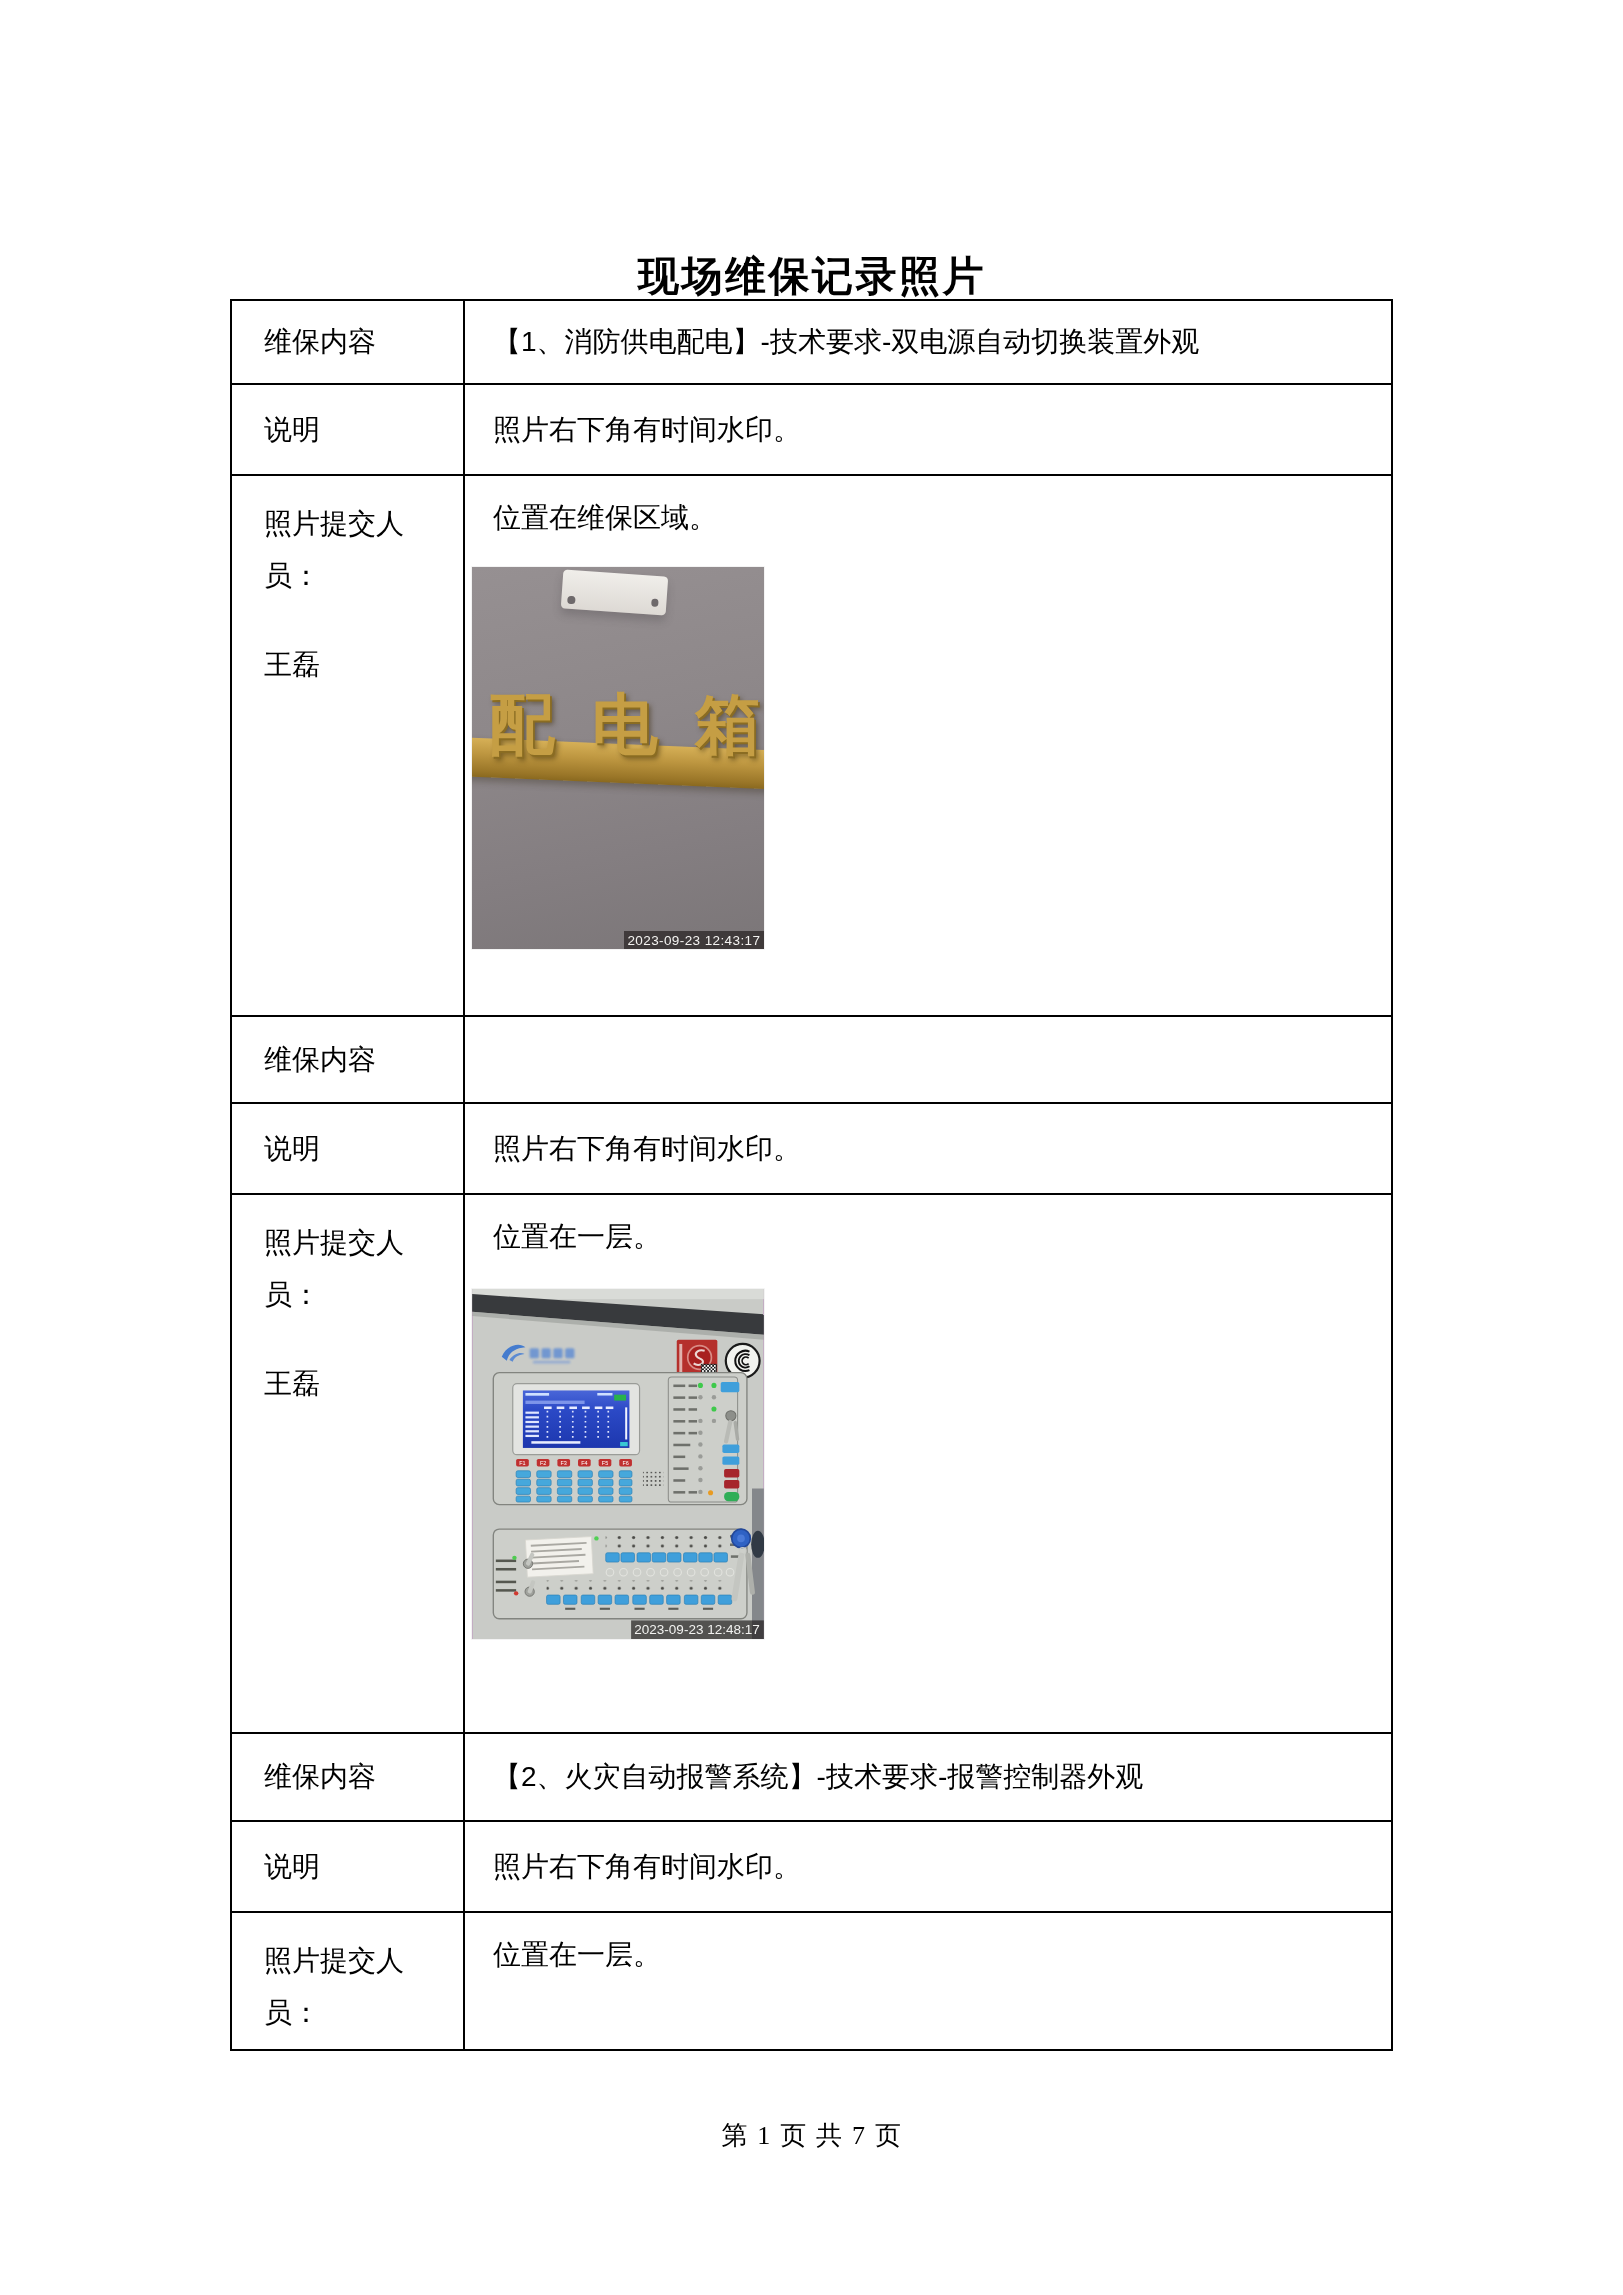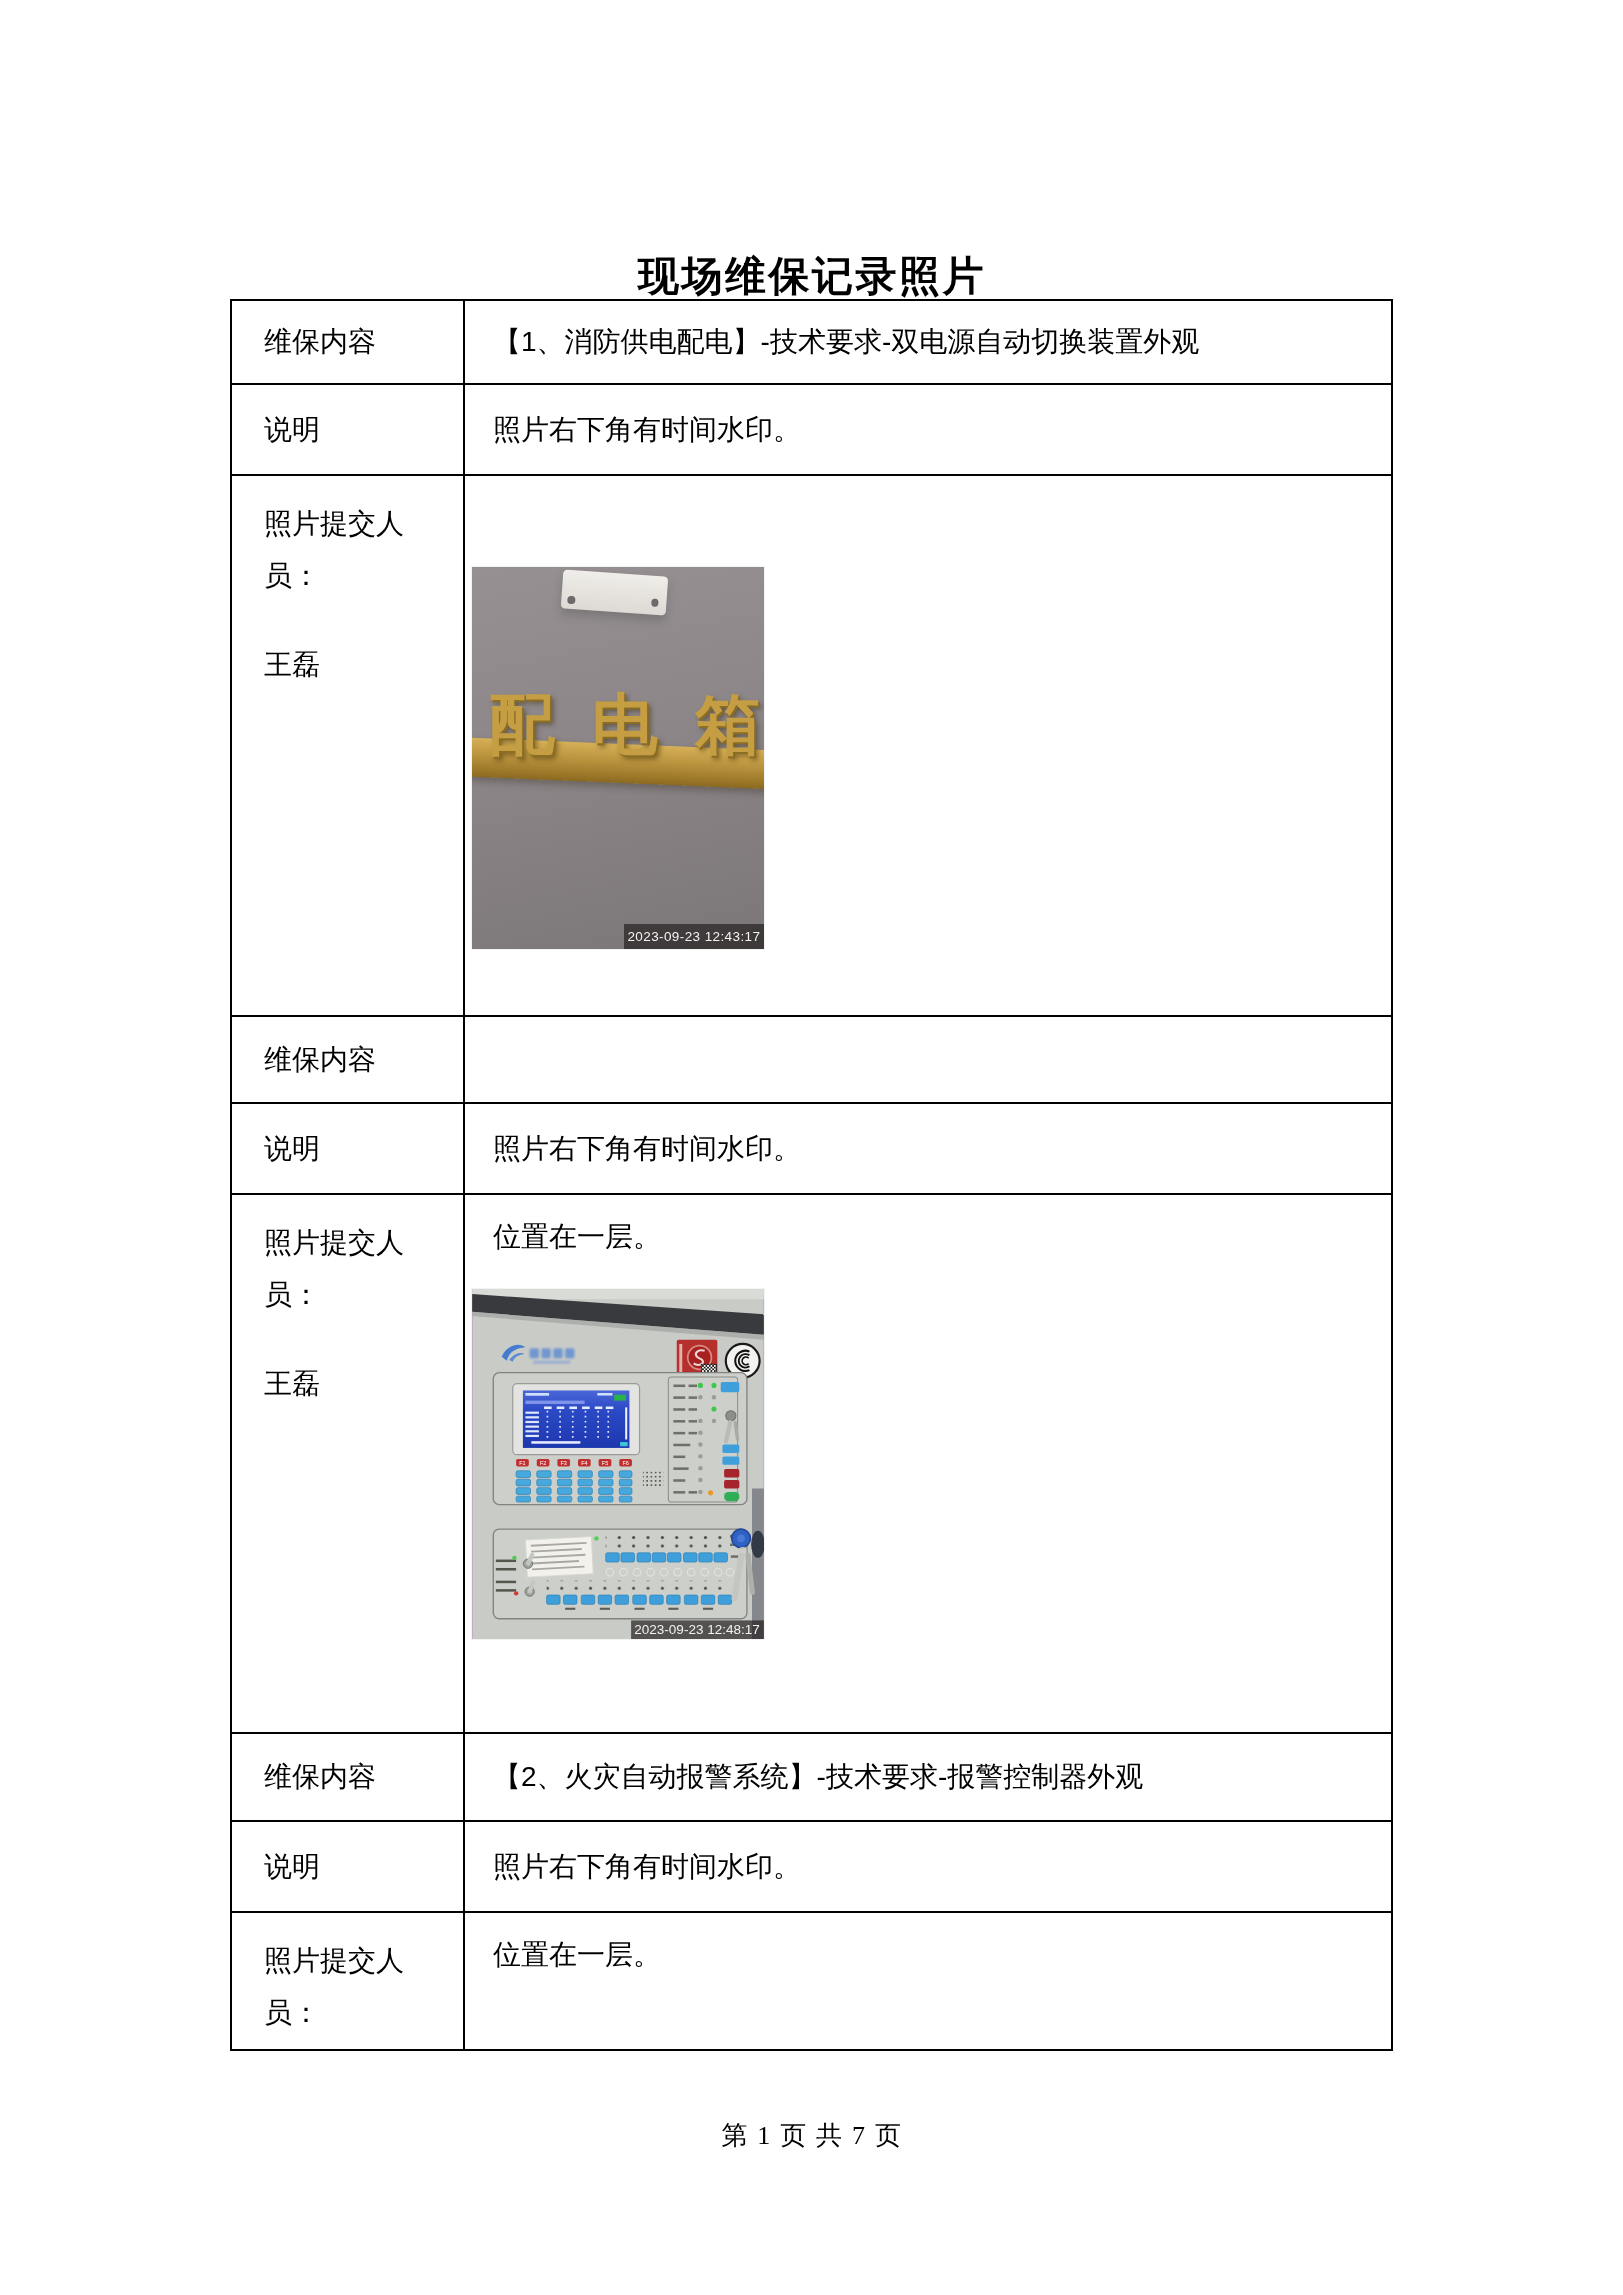--- a/index.html
+++ b/index.html
@@ -52,21 +52,21 @@
     transform:rotate(2.4deg);
     background:linear-gradient(180deg,#d6b057 0%,#bd9640 40%,#9a7628 85%,#8a691f 100%);
     box-shadow:0 4.2px 7.6px rgba(40,30,10,0.3);
   }
   .gold-sign {
     position:absolute; left:17px; top:113px; white-space:nowrap;
     font-size:66px; font-weight:bold; letter-spacing:37px; color:#c59e44;
     text-shadow:1.7px 1.7px 0 #8a6c22, 3.4px 4.2px 5px rgba(55,40,8,0.5);
   }
   .tstamp {
-    position:absolute; right:0; bottom:0; height:25px; min-width:135px;
+    position:absolute; right:0; bottom:0; height:18px; min-width:135px;
     background:rgba(46,41,41,0.78); color:#f4f3f1; font-size:13.5px;
     display:flex; align-items:center; justify-content:center; padding:0 3.4px;
     letter-spacing:0.4px;
   }
   
   .photo2 { top:94px; width:292px; height:350px; background:#a21caf; }
   .page-footer {
     position:absolute; left:0; top:2118px; width:100%; text-align:center;
     font-family:"Liberation Serif", serif; font-size:26px; letter-spacing:1.7px;
   }
@@ -86,20 +86,21 @@
   <div class="vrow hdr h-r2">
     <div class="cl">说明</div>
     <div class="cr">照片右下角有时间水印。</div>
   </div>
   <div class="vrow h-r3">
     <div class="cl">
       <div class="submitter-label">照片提交人员：</div>
       <div class="submitter-name">王磊</div>
     </div>
     <div class="cr">
+      <p class="cell-text">位置在维保区域。</p>
       <div class="photo photo1">
         <div class="fixture">
           <span class="dot l"></span>
           <span class="dot r"></span>
         </div>
         <div class="gold-strip"></div>
         <div class="gold-sign">配电箱</div>
         <div class="tstamp">2023-09-23 12:43:17</div>
       </div>
     </div>

